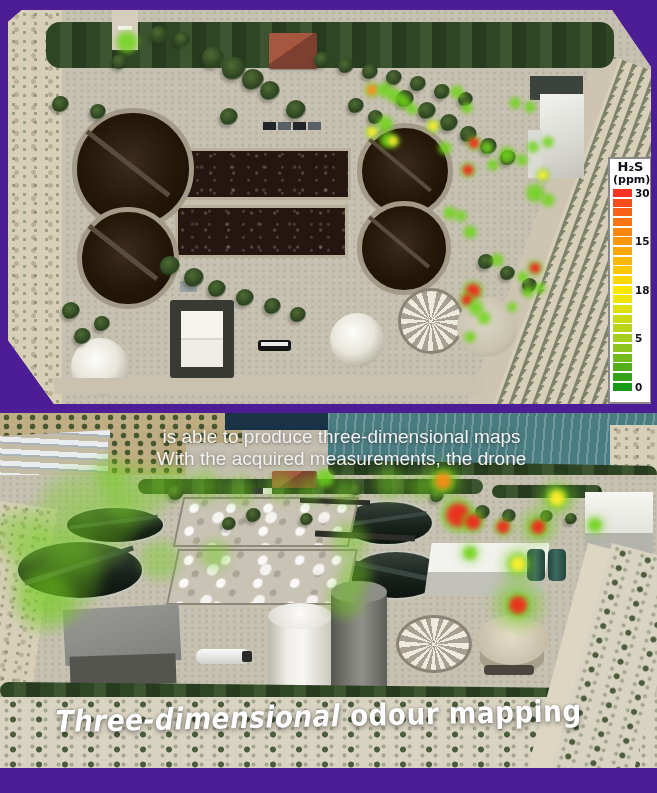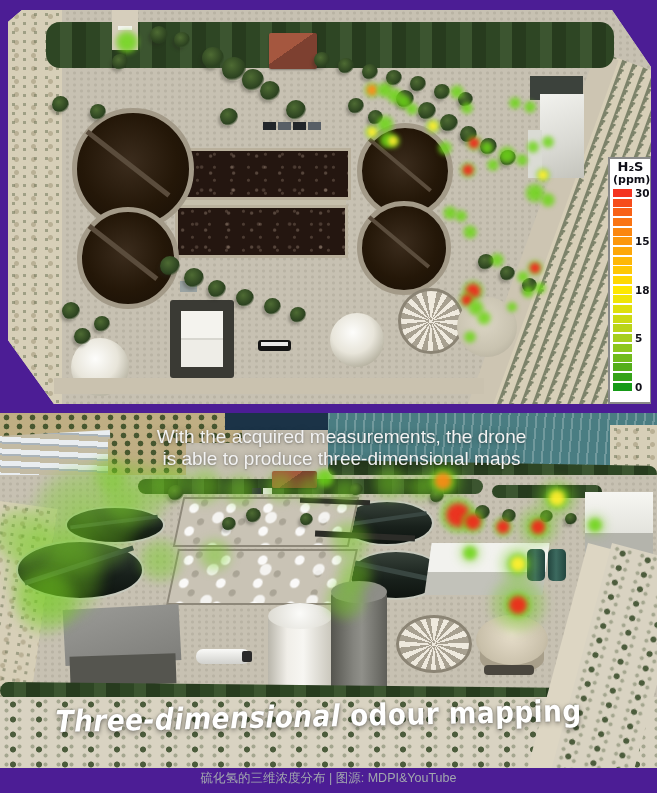--- a/index.html
+++ b/index.html
@@ -354,20 +354,19 @@
         <div class="heat" style="left: 438px; top: 82px; height: 40px; width: 40px; --core: rgba(236,44,24,0.95);"></div>
         <div class="heat" style="left: 460px; top: 96px; height: 26px; width: 26px; --core: rgba(236,44,24,0.95);"></div>
         <div class="heat" style="left: 492px; top: 103px; height: 22px; width: 22px; --core: rgba(236,44,24,0.95);"></div>
         <div class="heat" style="left: 526px; top: 102px; height: 24px; width: 24px; --core: rgba(236,44,24,0.95);"></div>
         <div class="heat" style="left: 506px; top: 139px; height: 24px; width: 24px; --core: rgba(252,238,44,0.95);"></div>
         <div class="heat" style="left: 503px; top: 177px; height: 30px; width: 30px; --core: rgba(236,44,24,0.95);"></div>
         <div class="heat" style="left: 462px; top: 132px; height: 16px; width: 16px; --core: rgba(108,214,22,0.85);"></div>
         <div class="heat" style="left: 587px; top: 104px; height: 16px; width: 16px; --core: rgba(108,214,22,0.85);"></div>
       </div>
     <div class="vidtext">
+      <div>is able to produce three-dimensional maps</div>
       <div>With the acquired measurements, the drone</div>
-      <div>is able to produce three-dimensional maps</div>
     </div>
     <div class="odourtitle"><span class="it">Three-dimensional</span><span> odour mapping</span></div>
   </div>
 
-  <div id="caption">硫化氢的三维浓度分布 | 图源: MDPI&amp;YouTube</div>
 </div>
 
 </body></html>

